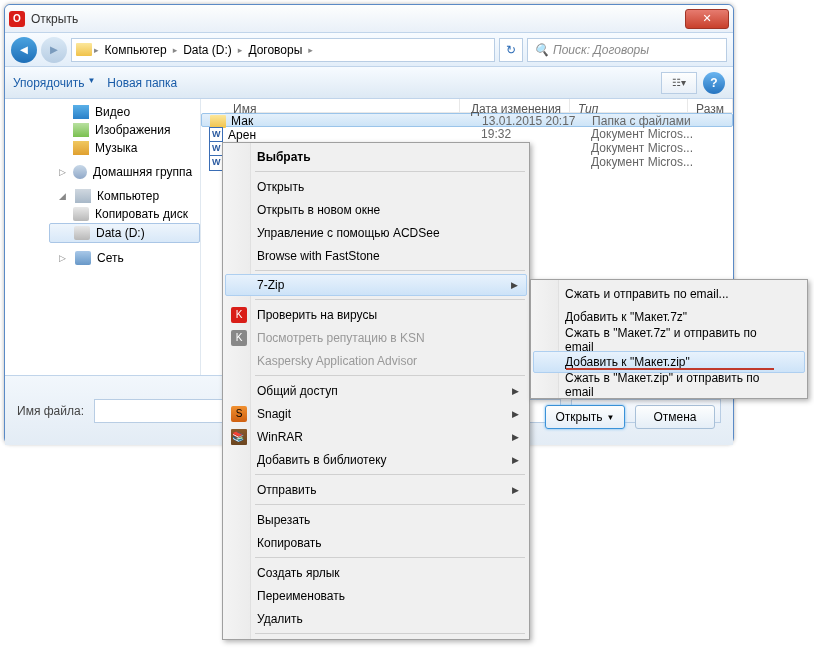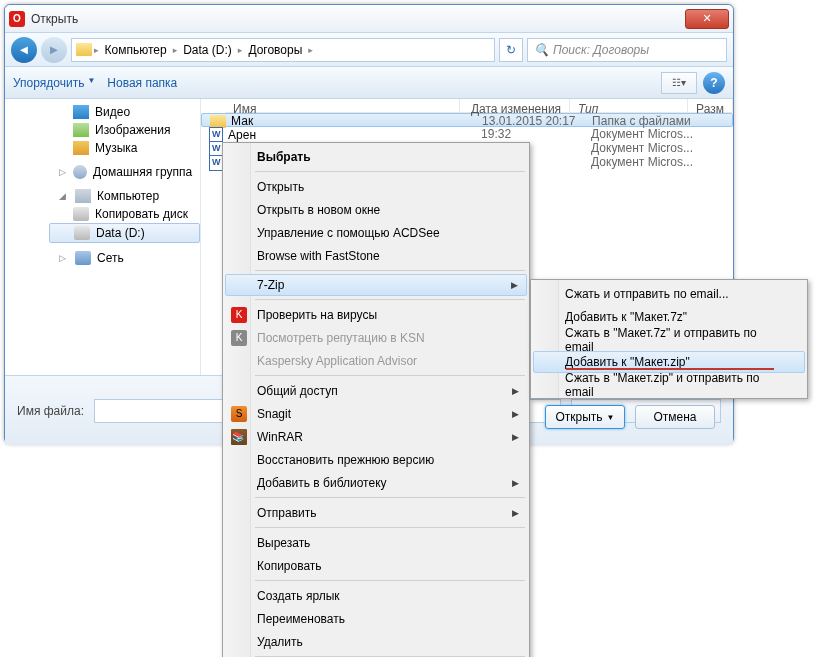--- a/index.html
+++ b/index.html
@@ -268,23 +268,20 @@
         <span class="ctx-icon snagit">S</span>
         <span>Snagit</span>
         <span class="arrow">▶</span>
       </div>
       <div class="ctx-item">
         <span class="ctx-icon winrar">📚</span>
         <span>WinRAR</span>
         <span class="arrow">▶</span>
       </div>
       <div class="ctx-item">
-        <span>Восстановить прежнюю версию</span>
-      </div>
-      <div class="ctx-item">
         <span>Добавить в библиотеку</span>
         <span class="arrow">▶</span>
       </div>
       <div class="ctx-sep"></div>
       <div class="ctx-item">
         <span>Отправить</span>
         <span class="arrow">▶</span>
       </div>
       <div class="ctx-sep"></div>
       <div class="ctx-item">

